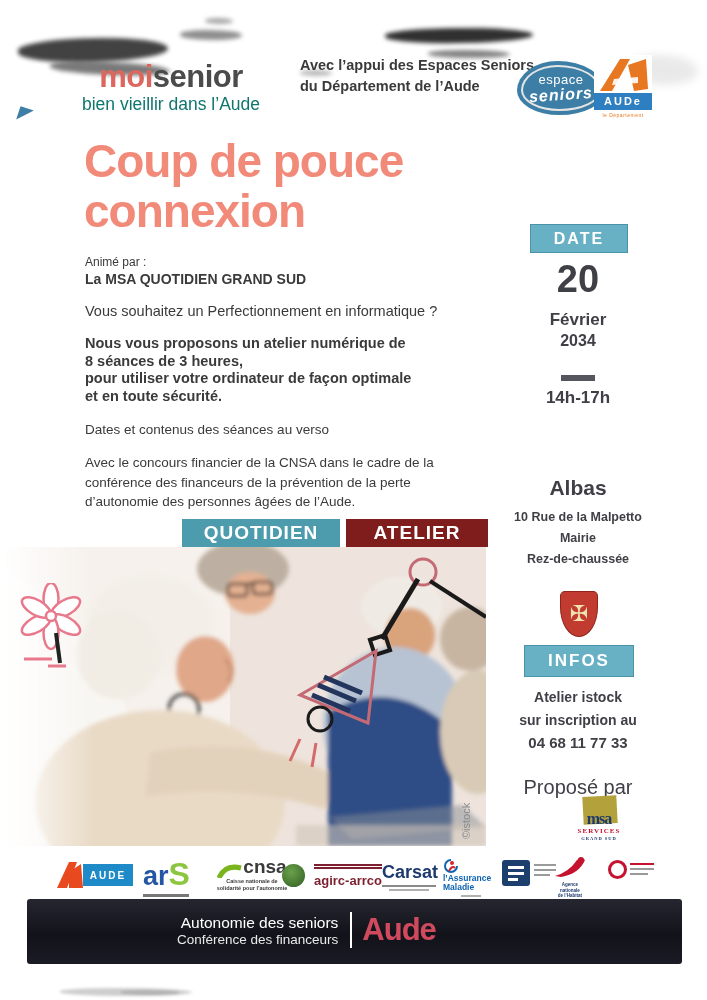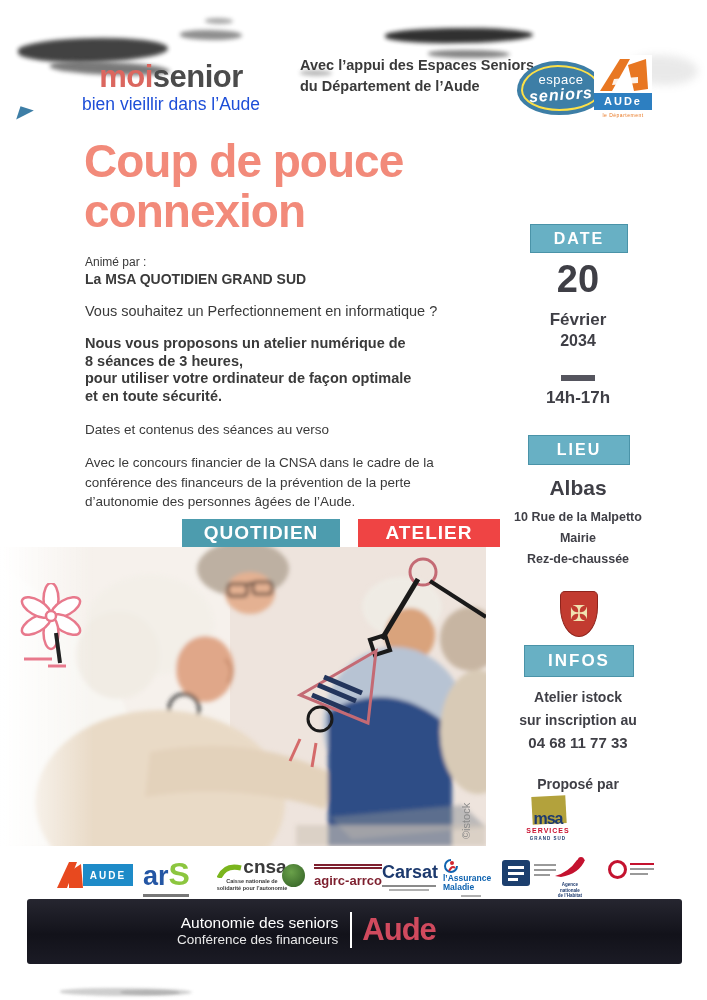--- a/index.html
+++ b/index.html
@@ -7,28 +7,28 @@
     position:relative;width:707px;height:1000px;background:#ffffff;
     font-family:"Liberation Sans", sans-serif;overflow:hidden;
     margin:0 auto;
   }
   .abs{position:absolute;}
   .smudge{position:absolute;background:#222;filter:blur(2px);border-radius:45% 60% 50% 55%;}
   
   .brand1{font-size:31px;font-weight:bold;letter-spacing:-.5px;line-height:34px;}
   .brand-moi{color:#db675f;}
   .brand-senior{color:#4b4b4b;}
-  .brand-tag{font-size:17.5px;color:#1d4ed8;line-height:20px;}
+  .brand-tag{font-size:17.5px;color:#0f766e;line-height:20px;}
   .support{font-size:14.5px;font-weight:bold;color:#3a3a3a;line-height:21px;}
   .bubble{
     position:absolute;left:517px;top:61px;width:88px;height:54px;background:#3d7ea6;
     border-radius:46% 54% 52% 48%/55% 55% 45% 45%;
   }
   .bubble-inner{
-    position:absolute;left:4px;top:4px;right:4px;bottom:4px;border:2px solid #fde047;
+    position:absolute;left:4px;top:4px;right:4px;bottom:4px;border:2px solid #e5e5e5;
     border-radius:46% 54% 52% 48%/55% 55% 45% 45%;
     display:flex;flex-direction:column;align-items:center;justify-content:center;color:#fff;
   }
   .bubble-l1{font-size:13px;letter-spacing:.5px;line-height:13px;}
   .bubble-l2{font-size:16px;font-weight:bold;font-style:italic;letter-spacing:1px;line-height:17px;transform:rotate(-4deg);}
   .bubble-tail{
     position:absolute;left:18px;top:108px;width:0;height:0;
     border-left:14px solid #3d7ea6;border-bottom:14px solid transparent;transform:rotate(18deg);
   }
   .audelogo{position:absolute;left:594px;top:55px;width:58px;height:68px;background:#fff;}
@@ -40,31 +40,31 @@
   
   .t-sm{font-size:12px;color:#3a3a3a;}
   .t-bold{font-size:14px;font-weight:bold;color:#3a3a3a;}
   .t-reg{font-size:14.5px;color:#3a3a3a;}
   .t-offer{font-size:14.5px;font-weight:bold;color:#3a3a3a;line-height:17.5px;}
   .t-fund{font-size:13.5px;color:#3a3a3a;line-height:19.5px;}
   
   .tab{position:absolute;top:519px;height:28px;color:#fff;font-weight:bold;font-size:19px;
     letter-spacing:1px;text-align:center;line-height:28px;}
   .tab-q{left:182px;width:158px;background:#4d9cae;}
-  .tab-a{left:358px;width:142px;background:#ef4444;}
+  .tab-a{left:346px;width:142px;background:#7f1d1d;}
   
   .side-box{position:absolute;background:#68b0c4;border:1px solid #4a93a8;color:#fff;
     font-weight:bold;text-align:center;letter-spacing:2px;}
   .side-center{position:absolute;left:508px;width:140px;text-align:center;color:#3f3f46;}
   .divider{position:absolute;left:561px;top:375px;width:34px;height:6px;background:#55555e;}
   .shield{position:absolute;left:560px;top:591px;width:36px;height:44px;background:#c23b30;
     border:1px solid #8e241c;border-radius:5px 5px 50% 50%/5px 5px 65% 65%;
     display:flex;align-items:center;justify-content:center;}
   .shield-cross{color:#f0e3b0;font-size:22px;line-height:22px;}
-  .msalogo{position:absolute;left:520px;top:796px;width:56px;height:50px;text-align:center;}
+  .msalogo{position:absolute;left:571px;top:796px;width:56px;height:50px;text-align:center;font-family:Liberation Serif, serif;}
   .msalogo-square{position:absolute;left:12px;top:0;width:34px;height:28px;background:#b3a23c;transform:rotate(-3deg);}
   .msalogo-text{position:absolute;left:0;top:14px;width:56px;font-size:16px;font-weight:bold;color:#1d3a6e;letter-spacing:-1px;}
   .msalogo-sub1{position:absolute;left:0;top:31px;width:56px;font-size:7px;font-weight:bold;color:#c8102e;letter-spacing:1px;}
   .msalogo-sub2{position:absolute;left:0;top:40px;width:56px;font-size:4.5px;font-weight:bold;color:#1d3a6e;letter-spacing:1px;}
   
   .partner{position:absolute;top:855px;height:50px;}
   .pt{white-space:nowrap;}
   .bar{background:#9a9a9a;display:block;}
   
   .footerbar{position:absolute;left:27px;top:899px;width:655px;height:65px;border-radius:3px;
@@ -222,35 +222,34 @@
     </svg>
   </div>
 
   <div class="side-box" style="left:530px;top:224px;width:96px;height:27px;font-size:16px;line-height:27px;">DATE</div>
   <div class="side-center" style="top:258px;font-size:38px;font-weight:bold;">20</div>
   <div class="side-center" style="top:310px;font-size:17px;font-weight:bold;">Février</div>
   <div class="side-center" style="top:332px;font-size:16px;font-weight:bold;">2034</div>
   <div class="divider"></div>
   <div class="side-center" style="top:388px;font-size:17px;font-weight:bold;">14h-17h</div>
 
-  <div class="side-box" style="left:528px;top:435px;width:100px;height:28px;font-size:16px;line-height:28px;">LIEU</div>
   <div class="side-center" style="top:476px;font-size:21px;font-weight:bold;">Albas</div>
   <div class="side-center" style="top:510px;font-size:12.5px;font-weight:bold;">10 Rue de la Malpetto</div>
   <div class="side-center" style="top:531px;font-size:12.5px;font-weight:bold;">Mairie</div>
   <div class="side-center" style="top:552px;font-size:12.5px;font-weight:bold;">Rez-de-chaussée</div>
 
   <div class="shield">
     <span class="shield-cross">✠</span>
   </div>
 
   <div class="side-box" style="left:524px;top:645px;width:108px;height:30px;font-size:17px;line-height:30px;">INFOS</div>
   <div class="side-center" style="top:689px;font-size:14px;font-weight:bold;">Atelier istock</div>
   <div class="side-center" style="top:712px;font-size:14px;font-weight:bold;">sur inscription au</div>
   <div class="side-center" style="top:734px;font-size:15px;font-weight:bold;">04 68 11 77 33</div>
-  <div class="side-center" style="top:776px;font-size:14px;font-weight:bold;">Proposé par</div>
+  <div class="side-center" style="top:776px;font-size:20px;font-weight:normal;">Proposé par</div>
 
   <div class="msalogo">
     <div class="msalogo-square"></div>
     <div class="msalogo-text">msa</div>
     <div class="msalogo-sub1">SERVICES</div>
     <div class="msalogo-sub2">GRAND SUD</div>
   </div>
 
   <div class="partner" style="left:55px;top:860px;">
     <svg width="80" height="30" viewBox="0 0 80 30">

